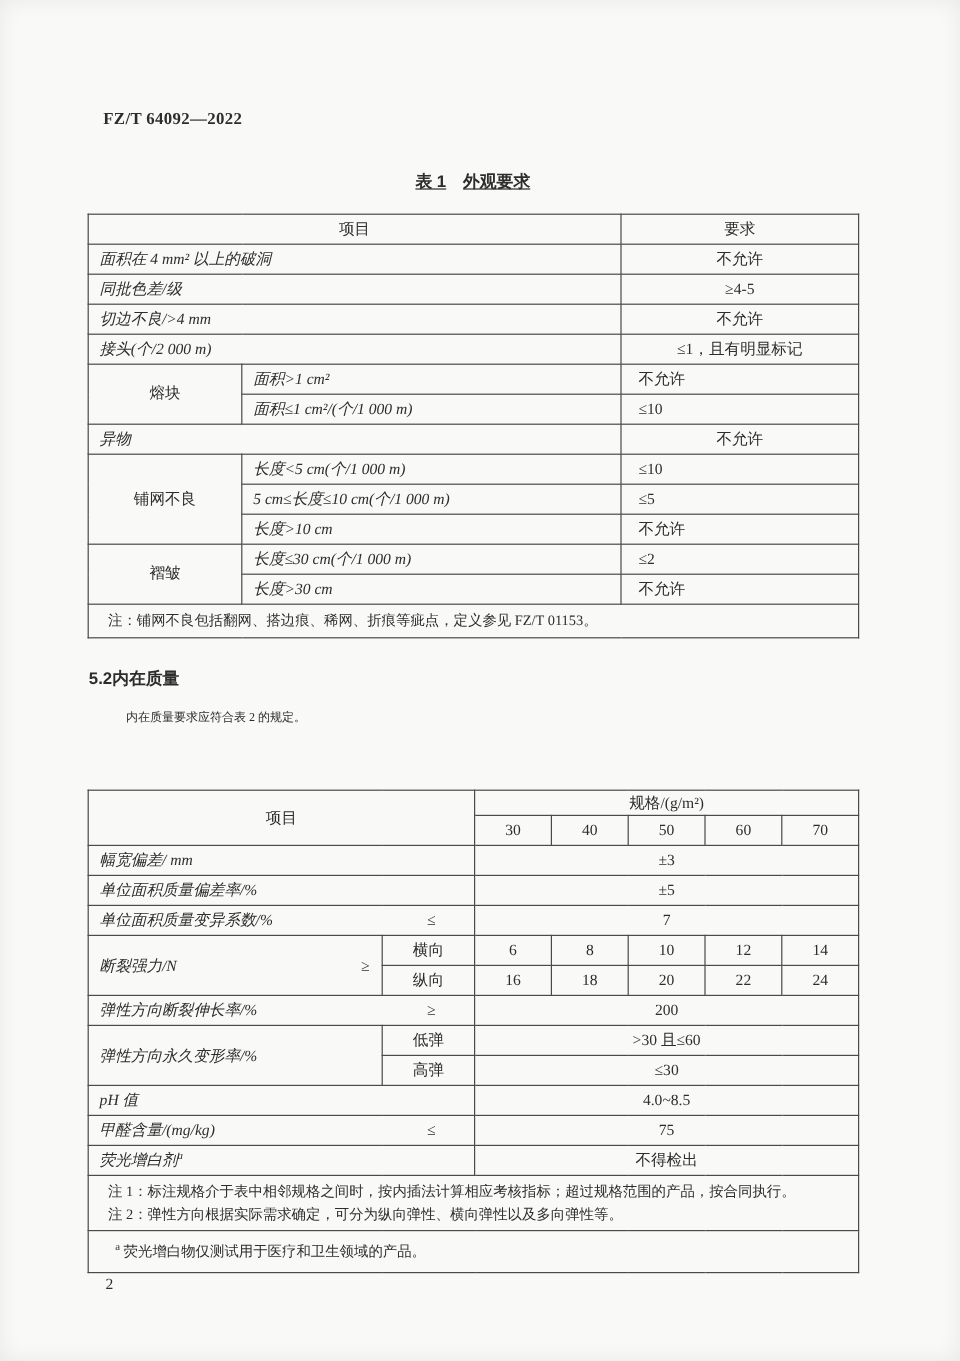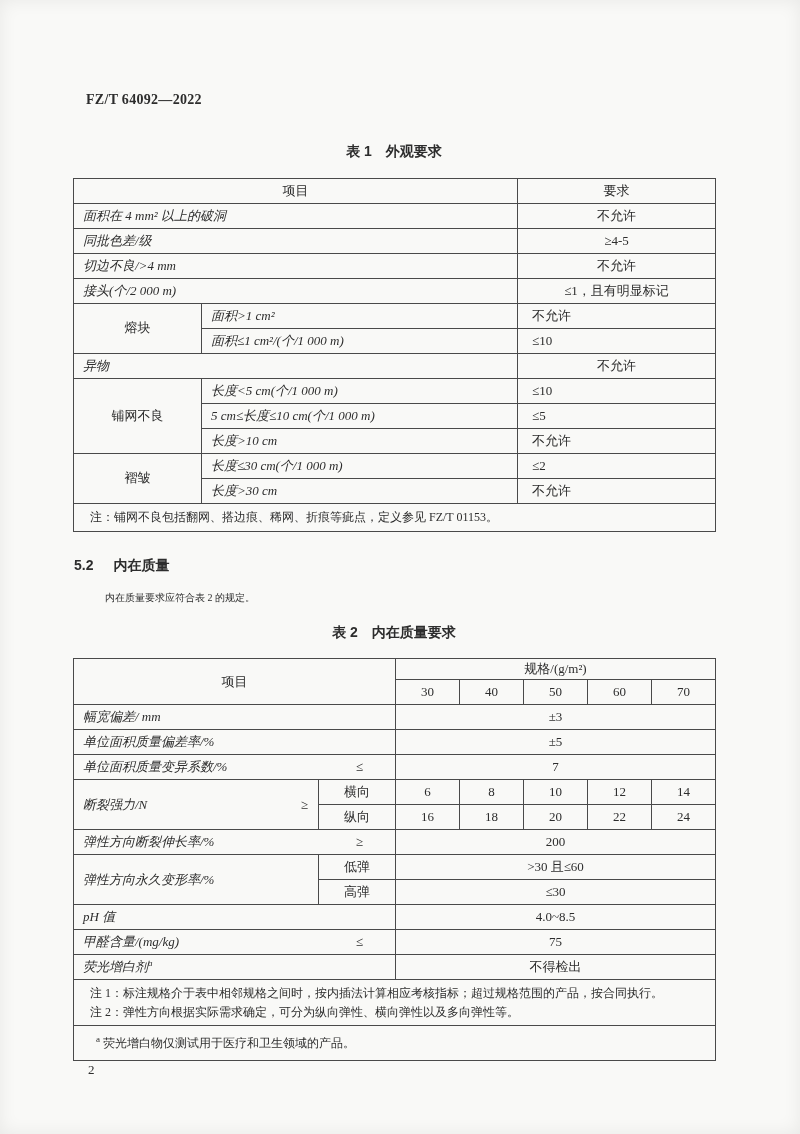--- a/index.html
+++ b/index.html
@@ -16,21 +16,21 @@
   }
   .doc-code {
     position: absolute; left: 86px; top: 92px;
     font-size: 14px; font-weight: bold; letter-spacing: 0.3px;
   }
   .tbl-title {
     position: absolute; left: 73px; width: 642px;
     text-align: center; font-weight: bold; font-size: 14px;
     font-family: "Liberation Sans", "DejaVu Sans", sans-serif;
   }
-  .t1-title { top: 143px; }
+  .t1-title { top: 143px; text-decoration: underline; }
   .t2-title { top: 624px; }
   .tbl-title .gap { display: inline-block; width: 14px; }
 
   table { border-collapse: collapse; table-layout: fixed; position: absolute; background: transparent; }
   td, th {
     border: 1px solid #4a4a4a;
     font-size: 13px; font-weight: normal;
     height: 25px; padding: 2px 8px;
     vertical-align: middle; line-height: 1.25;
     overflow: hidden; white-space: nowrap;
@@ -53,21 +53,21 @@
   .foot-cell {
     font-size: 12px; height: 35px; text-align: left; padding-left: 22px; margin-top: 44px;
   }
   sup { font-size: 9px; vertical-align: super; line-height: 0; }
 
   .section-heading {
     position: absolute; left: 74px; top: 557px;
     font-weight: bold; font-size: 14px;
     font-family: "Liberation Sans", "DejaVu Sans", sans-serif;
   }
-  .section-heading .num { margin-right: 20px; }
+  .section-heading .num { margin-right: 0; }
   .body-paragraph {
     position: absolute; left: 105px; top: 591px; font-size: 10px;
   }
   .page-number {
     position: absolute; left: 88px; top: 1062px; font-size: 13px;
   }
   .watermark {
     position: absolute; left: 368px; top: 978px;
     font-size: 58px; font-weight: bold; letter-spacing: 2px;
     font-family: "DejaVu Sans", sans-serif;
@@ -153,23 +153,20 @@
     </tr>
   </tbody>
     </table>
 
   <div class="section-heading">
     <span class="num">5.2</span><span>内在质量</span>
   </div>
 
   <div class="body-paragraph">内在质量要求应符合表 2 的规定。</div>
 
-  <div class="tbl-title t2-title">
-    <span>表 2</span><span class="gap"></span><span>内在质量要求</span>
-  </div>
 
   <table class="t2">
     <colgroup>
       <col style="width:245px">
         <col style="width:77px">
       <col style="width:64px">
         <col style="width:64px">
         <col style="width:64px">
         <col style="width:64px">
         <col style="width:64px">

